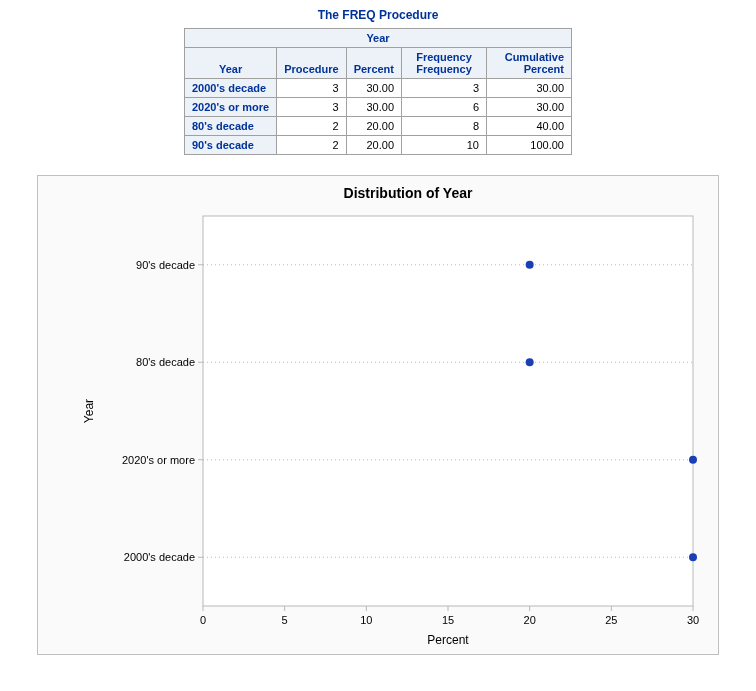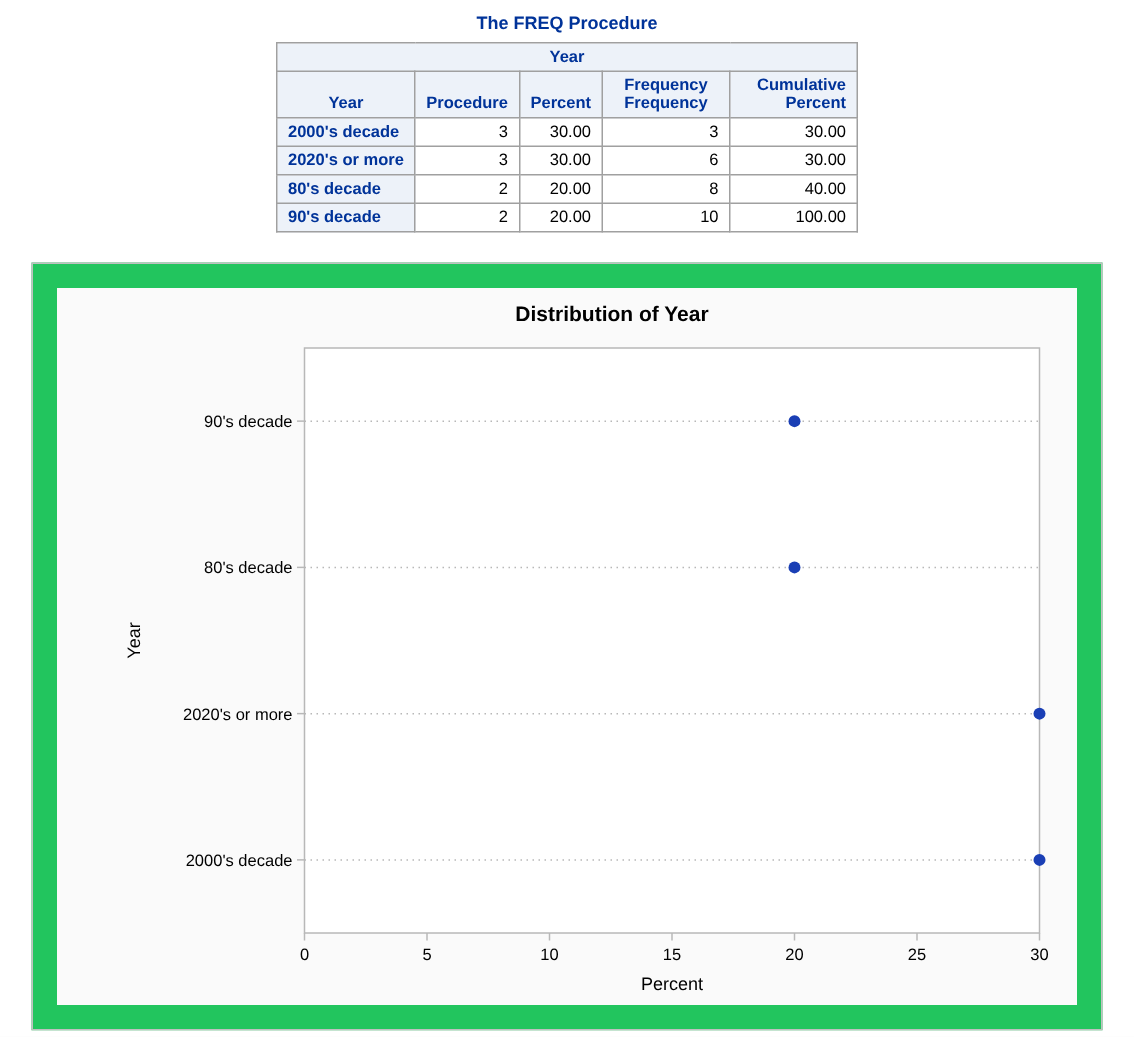--- a/index.html
+++ b/index.html
@@ -47,23 +47,23 @@
       font-weight: bold;
       text-align: left;
       white-space: nowrap;
     }
     .freq-table td.num {
       text-align: right;
     }
     .chart-outer {
       width: 680px;
       margin: 20px auto 0 auto;
-      background: #22c55e;
+      background: #fdba74;
       border: 1px solid #c0c0c0;
-      padding: 16px;
+      padding: 0;
     }
     .chart-svg {
       display: block;
       width: 680px;
       height: 478px;
       background: #fafafa;
     }
     .chart-title-text {
       font-family: Arial, sans-serif;
       font-size: 14px;

